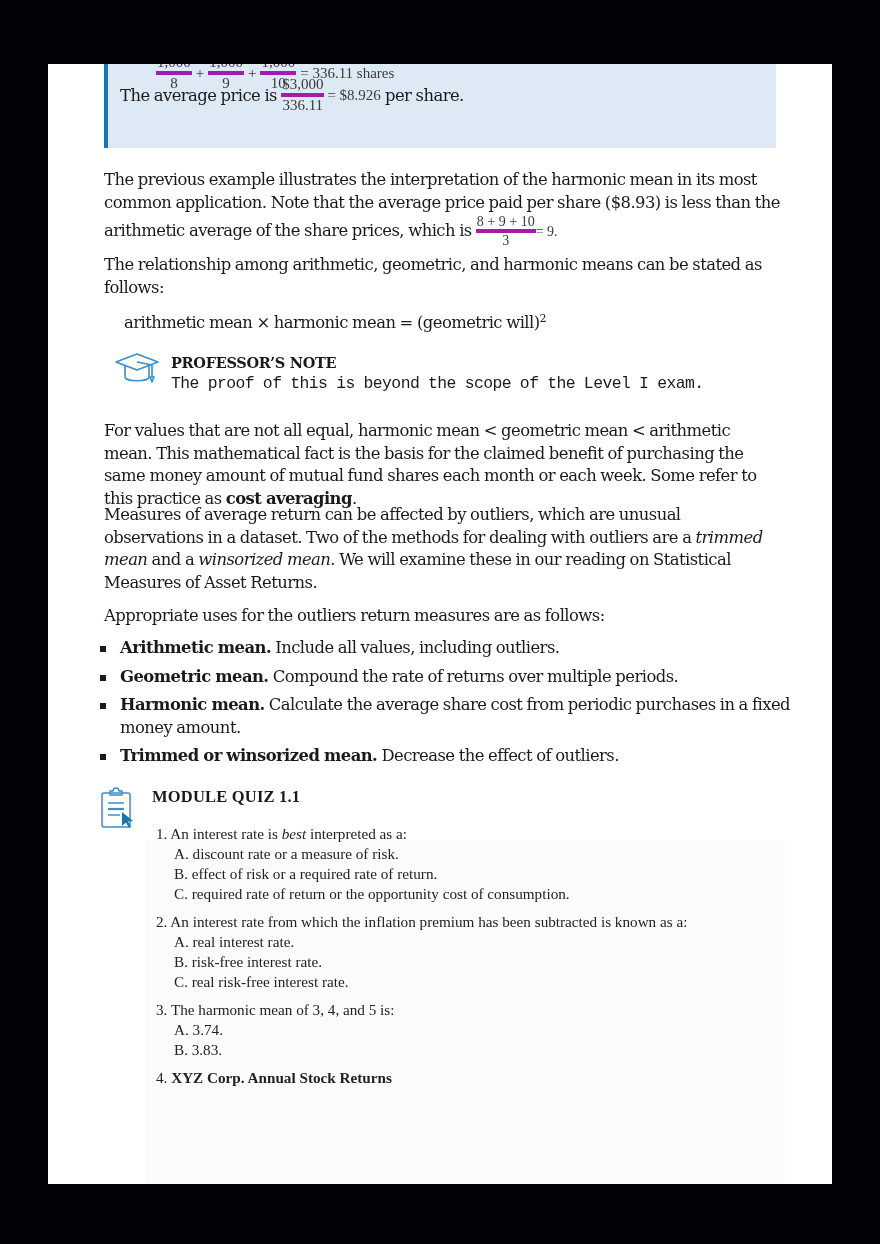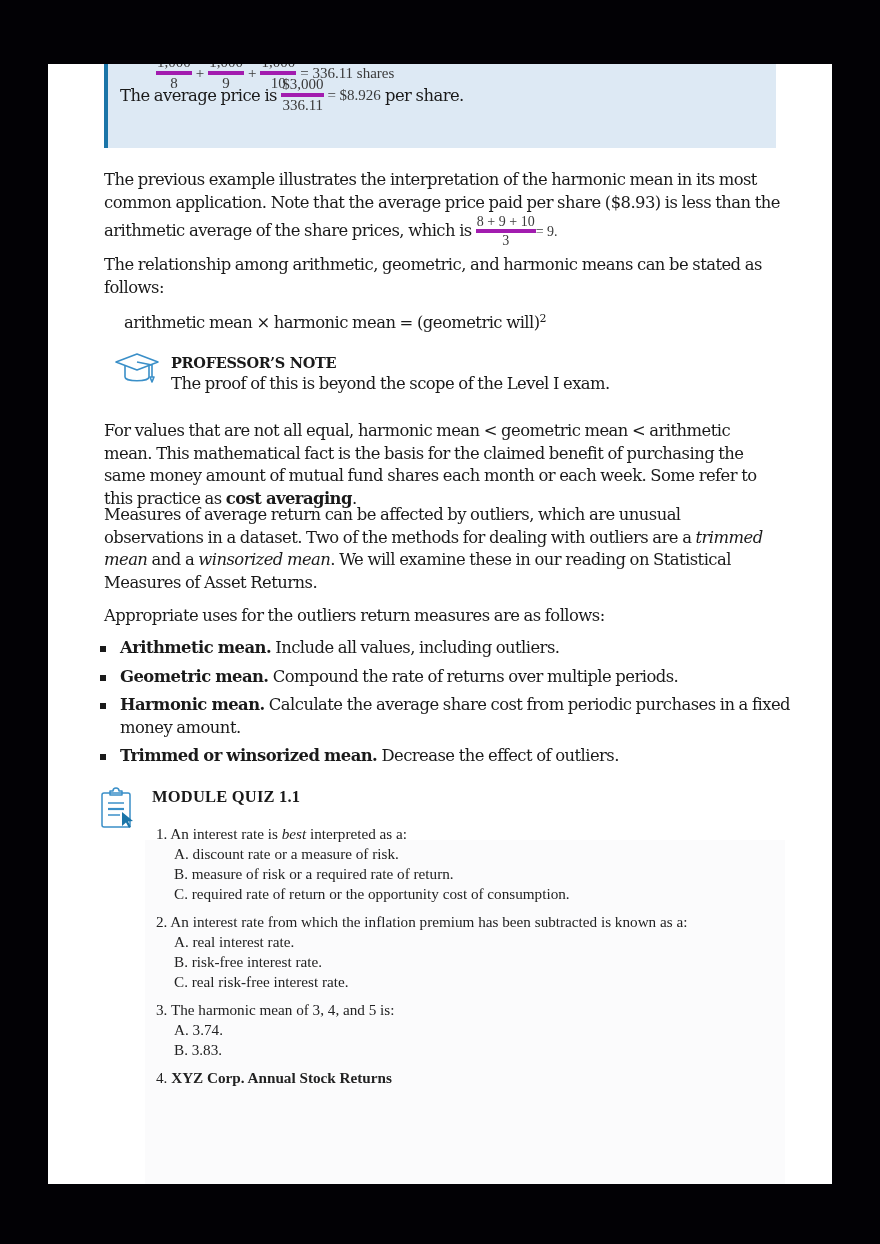--- a/index.html
+++ b/index.html
@@ -30,21 +30,21 @@
     .eq-line1 .rest { vertical-align: middle; margin-left: 4px; }
     .eq-line2 { position: absolute; left: 12px; top: 16px; white-space: nowrap; }
     .eq-line2 > span { vertical-align: middle; }
 
     .para { position: absolute; left: 56px; width: 676px; line-height: 22.5px; margin: 0; }
     .formula { position: absolute; left: 76px; top: 248px; white-space: nowrap; }
     .formula sup { font-size: 11px; }
 
     .note-icon { position: absolute; left: 66px; top: 287px; width: 46px; height: 36px; }
     .note-title { position: absolute; left: 123px; top: 290px; font-family: "DejaVu Serif", serif; font-weight: bold; font-size: 14.5px; color: #1a1a1a; letter-spacing: -0.3px; }
-    .note-body { position: absolute; left: 123px; top: 310px; white-space: nowrap; }
+    .note-body { position: absolute; left: 123px; top: 310px; white-space: nowrap; font-family: Liberation Mono, monospace; }
 
     .bullets { position: absolute; left: 52px; top: 573px; width: 690px; margin: 0; padding: 0; list-style: none; }
     .bullets li { position: relative; padding-left: 20px; line-height: 22.5px; margin-bottom: 6px; }
     .bullets li .sq { position: absolute; left: 0; top: 9px; width: 6px; height: 6px; background: #1a1a1a; }
     .bullets li b { font-weight: bold; }
 
     .quiz-bg { position: absolute; left: 97px; top: 776px; width: 640px; height: 344px; background: #fbfbfc; }
     .quiz-icon { position: absolute; left: 52px; top: 722px; width: 36px; height: 44px; }
     .quiz-title { position: absolute; left: 104px; top: 723px; font-family: "Liberation Serif", serif; font-weight: bold; font-size: 16.5px; color: #1a1a1a; letter-spacing: 0.2px; }
     .quiz { position: absolute; left: 108px; top: 760px; width: 620px; font-family: "Liberation Serif", serif; font-size: 15.2px; color: #222; line-height: 20px; }
@@ -122,21 +122,21 @@
       <line x1="8" y1="29" x2="20" y2="29"></line>
     </g>
     <path d="M22 26 L33 35 L28 35.5 L31 41 L29 42 L26 36.5 L22 40 Z" fill="#1b75a8"></path>
   </svg>
   <div class="quiz-title">MODULE QUIZ 1.1</div>
 
   <div class="quiz">
     <div class="q">
       <div class="stem"><span>1. An interest rate is </span><i>best</i><span> interpreted as a:</span></div>
       <div class="opt">A. discount rate or a measure of risk.</div>
-      <div class="opt">B. measure of risk or a required rate of return.</div>
+      <div class="opt">B. effect of risk or a required rate of return.</div>
       <div class="opt">C. required rate of return or the opportunity cost of consumption.</div>
     </div>
     <div class="q">
       <div class="stem">2. An interest rate from which the inflation premium has been subtracted is known as a:</div>
       <div class="opt">A. real interest rate.</div>
       <div class="opt">B. risk-free interest rate.</div>
       <div class="opt">C. real risk-free interest rate.</div>
     </div>
     <div class="q">
       <div class="stem">3. The harmonic mean of 3, 4, and 5 is:</div>

